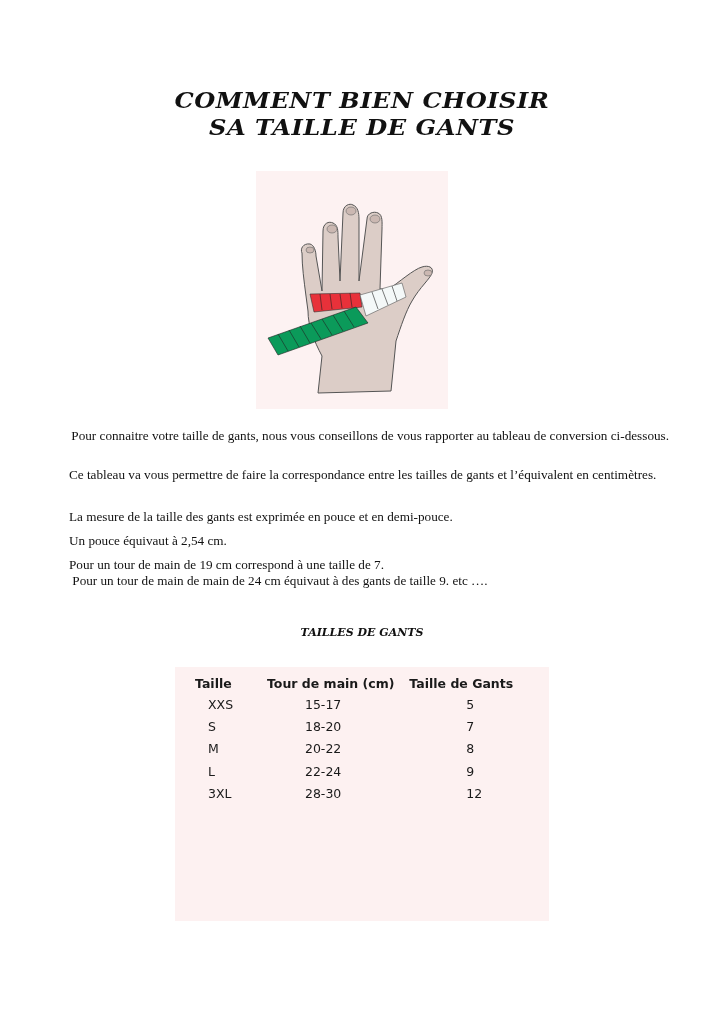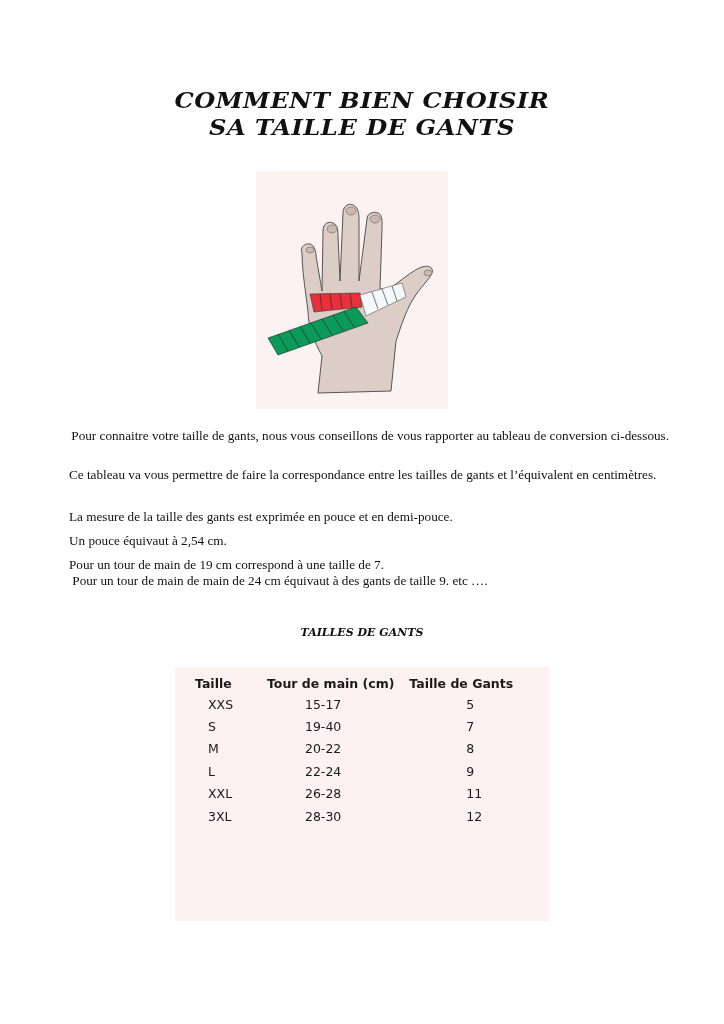--- a/index.html
+++ b/index.html
@@ -86,38 +86,33 @@
       </tr>
     </thead>
     <tbody>
       <tr>
           <td class="c1">XXS</td>
           <td class="c2">15-17</td>
           <td class="c3">5</td>
         </tr>
       <tr>
           <td class="c1">S</td>
-          <td class="c2">19-40</td>
+          <td class="c2">18-20</td>
           <td class="c3">7</td>
         </tr>
       <tr>
           <td class="c1">M</td>
           <td class="c2">20-22</td>
           <td class="c3">8</td>
         </tr>
       <tr>
           <td class="c1">L</td>
           <td class="c2">22-24</td>
           <td class="c3">9</td>
         </tr>
       <tr>
-          <td class="c1">XXL</td>
-          <td class="c2">26-28</td>
-          <td class="c3">11</td>
-        </tr>
-      <tr>
           <td class="c1">3XL</td>
           <td class="c2">28-30</td>
           <td class="c3">12</td>
         </tr>
     </tbody>
   </table>
 </div>
 
 </body></html>

